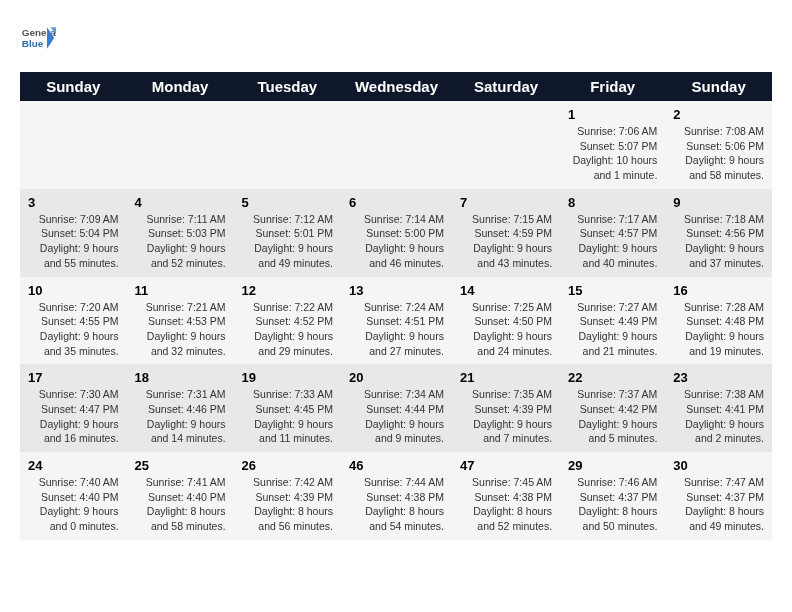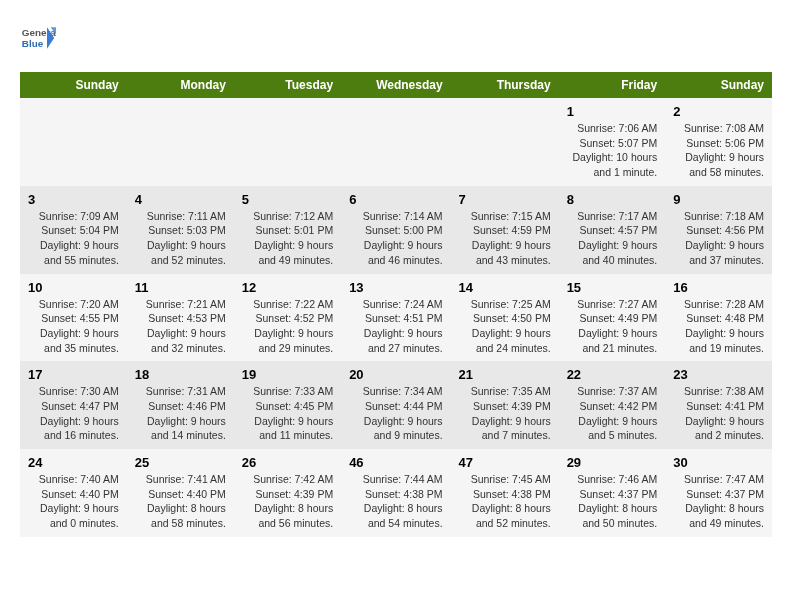--- a/index.html
+++ b/index.html
@@ -37,25 +37,25 @@
     .location-title {
       font-size: 16px;
       color: #555;
     }
     table {
       width: 100%;
       border-collapse: collapse;
       font-size: 11px;
     }
     thead tr th {
-      background-color: #4d7c0f;
+      background-color: #0f172a;
       color: #fff;
       padding: 6px 8px;
-      text-align: right;
-      font-size: 12px;
+      text-align: center;
+      font-size: 15px;
       font-weight: bold;
     }
     tbody tr {
       vertical-align: top;
     }
     tbody tr:nth-child(odd) {
       background-color: #f5f5f5;
     }
     tbody tr:nth-child(even) {
       background-color: #e8e8e8;
@@ -97,21 +97,21 @@
   </div>
 </div>
 
 <table>
   <thead>
     <tr>
     <th>Sunday</th>
         <th>Monday</th>
         <th>Tuesday</th>
         <th>Wednesday</th>
-        <th>Thursday</th>
+        <th>Saturday</th>
         <th>Friday</th>
         <th>Sunday</th>
       </tr>
   </thead>
   <tbody id="calendar-body">
   <tr>
         <td>&nbsp;</td>
         <td>&nbsp;</td>
         <td>&nbsp;</td>
         <td>&nbsp;</td>

